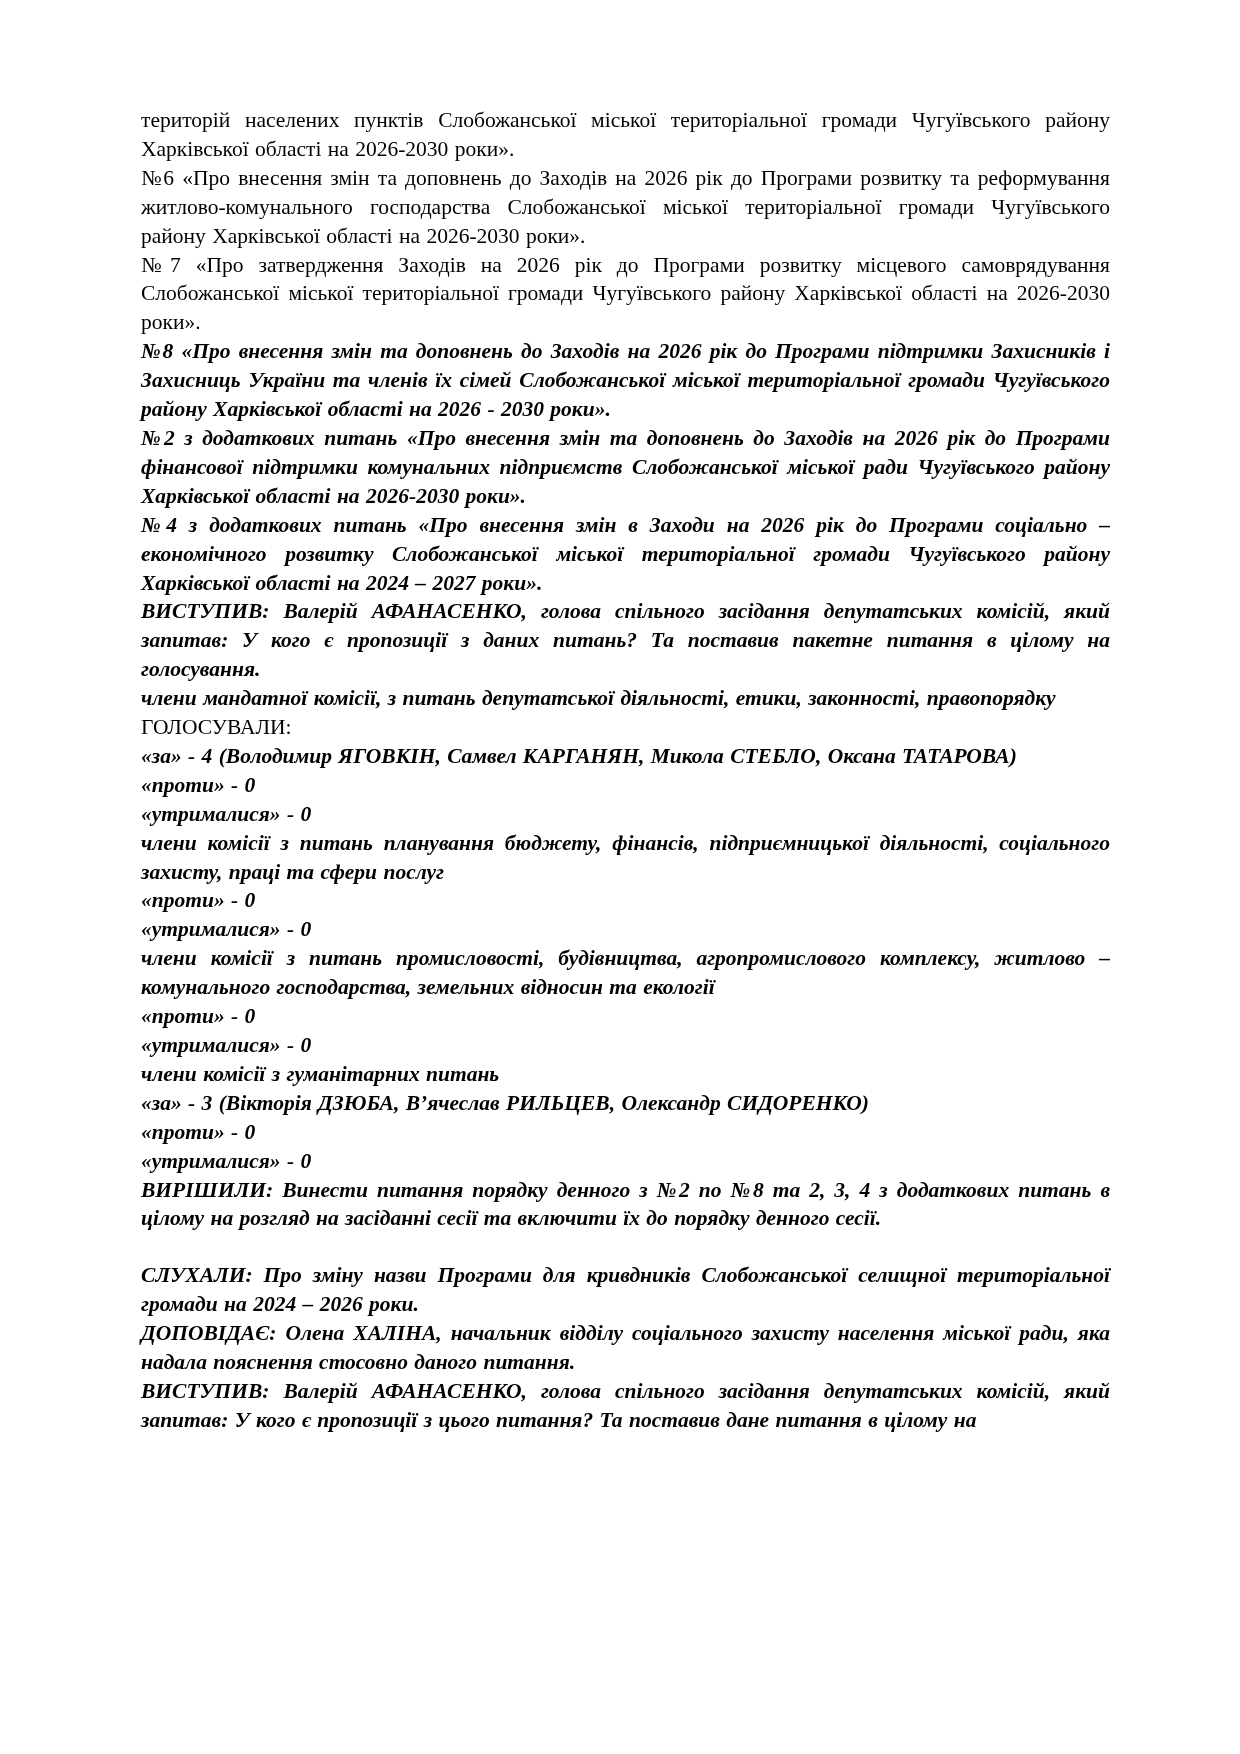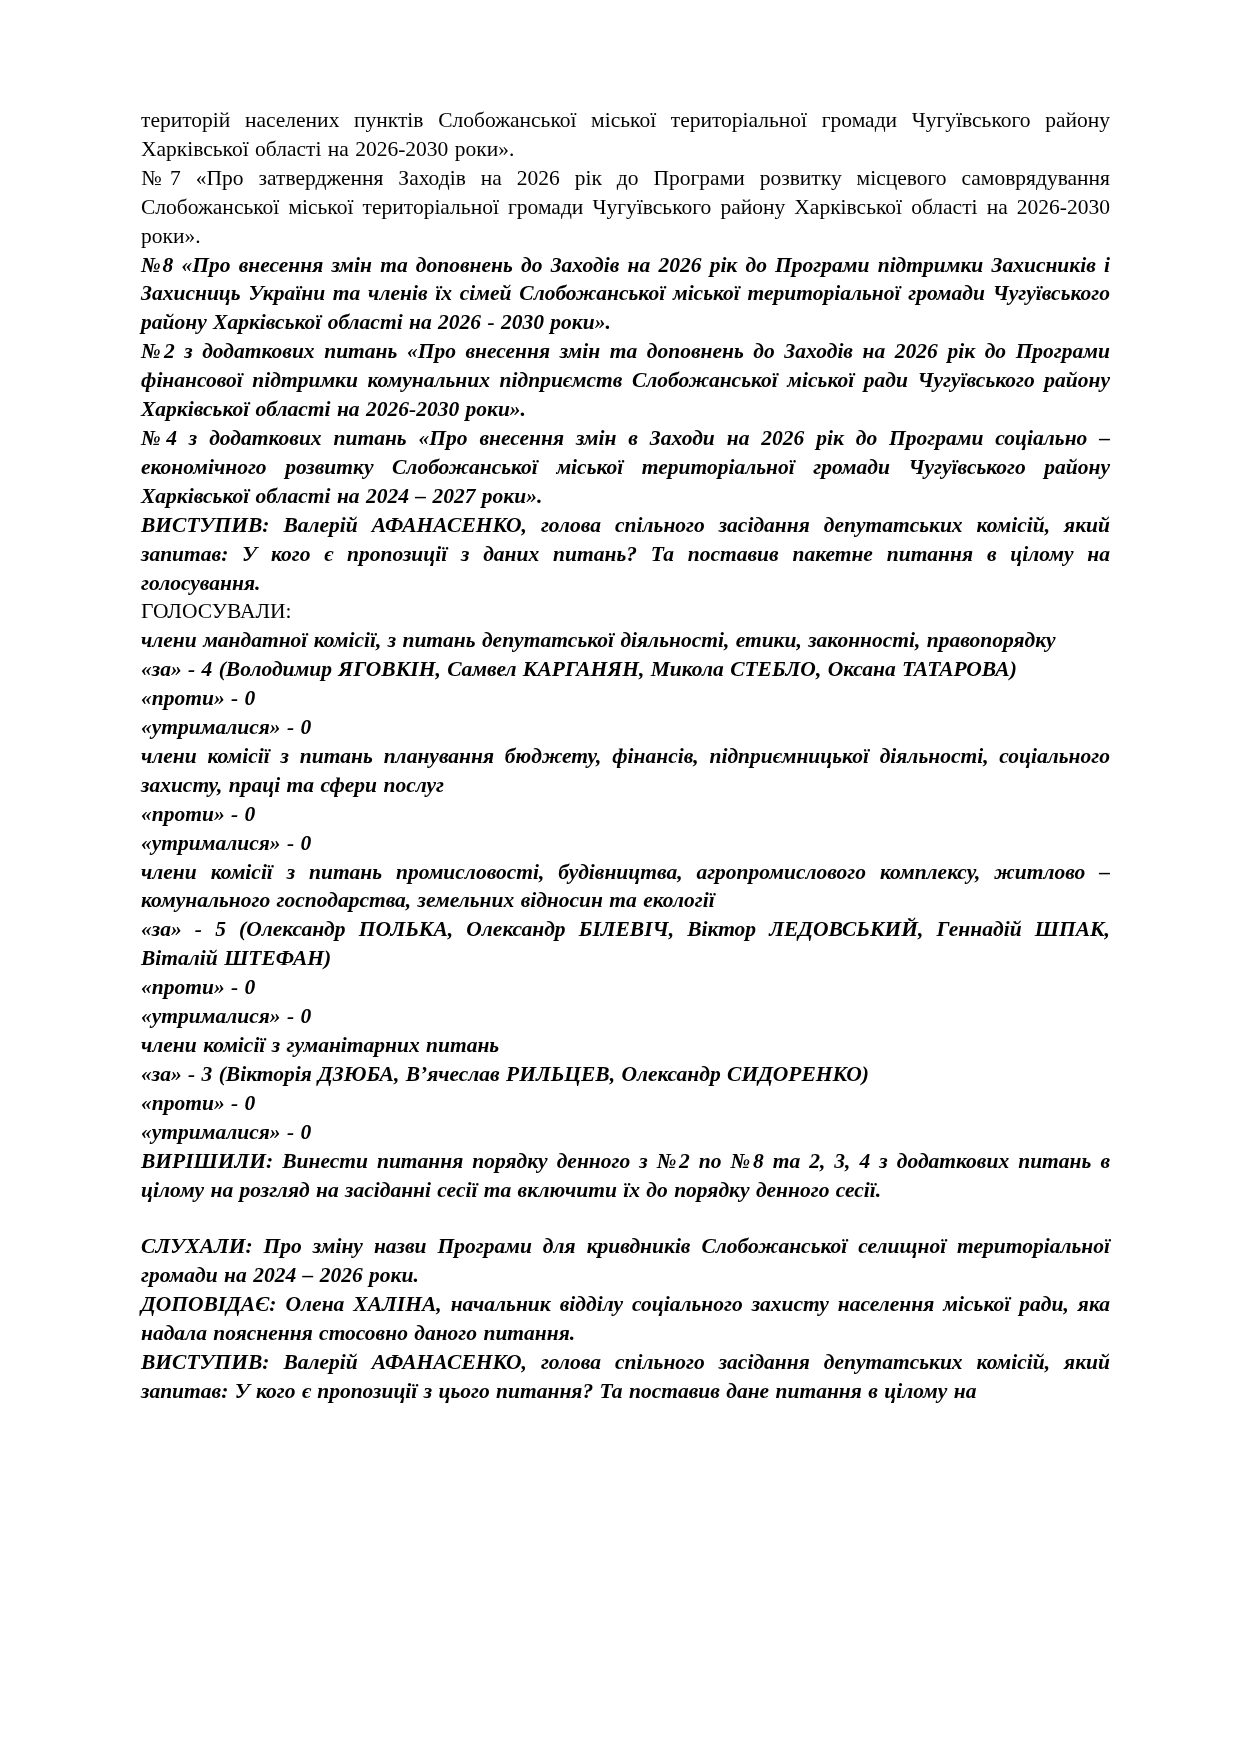--- a/index.html
+++ b/index.html
@@ -31,35 +31,35 @@
   .para.bold { font-weight: 700; font-style: italic; }
   .para.gap-above { margin-top: 28px; }
   .para.indent { text-indent: 7px; }
 </style>
 </head>
 <body>
 
 <div class="page">
   <div class="content" id="doc-body">
       <p class="para">територій населених пунктів Слобожанської міської територіальної громади Чугуївського району Харківської області на 2026-2030 роки».</p>
+      <p class="para">№6 «Про внесення змін та доповнень до Заходів на 2026 рік до Програми розвитку та реформування житлово-комунального господарства Слобожанської міської територіальної громади Чугуївського району Харківської області на 2026-2030 роки».</p>
       <p class="para">№7 «Про затвердження Заходів на 2026 рік до Програми розвитку місцевого самоврядування Слобожанської міської територіальної громади Чугуївського району Харківської області на 2026-2030 роки».</p>
       <p class="para bold">№8 «Про внесення змін та доповнень до Заходів на 2026 рік до Програми підтримки Захисників і Захисниць України та членів їх сімей Слобожанської міської територіальної громади Чугуївського району Харківської області на 2026 - 2030 роки».</p>
       <p class="para bold">№2 з додаткових питань «Про внесення змін та доповнень до Заходів на 2026 рік до Програми фінансової підтримки комунальних підприємств Слобожанської міської ради Чугуївського району Харківської області на 2026-2030 роки».</p>
       <p class="para bold">№4 з додаткових питань «Про внесення змін в Заходи на 2026 рік до Програми соціально – економічного розвитку Слобожанської міської територіальної громади Чугуївського району Харківської області на 2024 – 2027 роки».</p>
       <p class="para bold">ВИСТУПИВ: Валерій АФАНАСЕНКО, голова спільного засідання депутатських комісій, який запитав: У кого є пропозиції з даних питань? Та поставив пакетне питання в цілому на голосування.</p>
+      <p class="para bold">члени мандатної комісії, з питань депутатської діяльності, етики, законності, правопорядку</p>
       <p class="para">ГОЛОСУВАЛИ:</p>
-      <p class="para bold">члени мандатної комісії, з питань депутатської діяльності, етики, законності, правопорядку</p>
       <p class="para bold">«за» - 4 (Володимир ЯГОВКІН, Самвел КАРГАНЯН, Микола СТЕБЛО, Оксана ТАТАРОВА)</p>
       <p class="para bold">«проти» - 0</p>
       <p class="para bold">«утрималися» - 0</p>
       <p class="para bold">члени комісії з питань планування бюджету, фінансів, підприємницької діяльності, соціального захисту, праці та сфери послуг</p>
       <p class="para bold">«проти» - 0</p>
       <p class="para bold">«утрималися» - 0</p>
       <p class="para bold">члени комісії з питань промисловості, будівництва, агропромислового комплексу, житлово – комунального господарства, земельних відносин та екології</p>
-      <p class="para bold">«за» - 5 (Олександр ПОЛЬКА, Олександр БІЛЕВІЧ, Віктор ЛЕДОВСЬКИЙ, Геннадій ШПАК, Віталій ШТЕФАН)</p>
       <p class="para bold">«проти» - 0</p>
       <p class="para bold">«утрималися» - 0</p>
       <p class="para bold">члени комісії з гуманітарних питань</p>
       <p class="para bold">«за» - 3 (Вікторія ДЗЮБА, В’ячеслав РИЛЬЦЕВ, Олександр СИДОРЕНКО)</p>
       <p class="para bold">«проти» - 0</p>
       <p class="para bold">«утрималися» - 0</p>
       <p class="para bold">ВИРІШИЛИ: Винести питання порядку денного з №2 по №8 та 2, 3, 4 з додаткових питань в цілому на розгляд на засіданні сесії та включити їх до порядку денного сесії.</p>
       <p class="para bold gap-above">СЛУХАЛИ: Про зміну назви Програми для кривдників Слобожанської селищної територіальної громади на 2024 – 2026 роки.</p>
       <p class="para bold">ДОПОВІДАЄ: Олена ХАЛІНА, начальник відділу соціального захисту населення міської ради, яка надала пояснення стосовно даного питання.</p>
       <p class="para bold">ВИСТУПИВ: Валерій АФАНАСЕНКО, голова спільного засідання депутатських комісій, який запитав: У кого є пропозиції з цього питання? Та поставив дане питання в цілому на</p>

